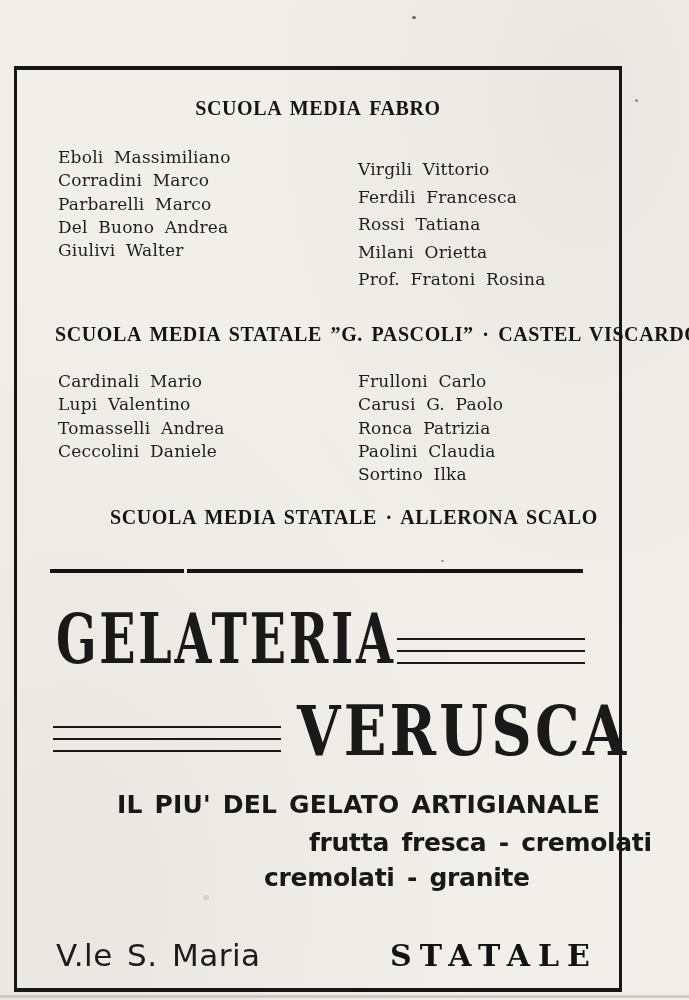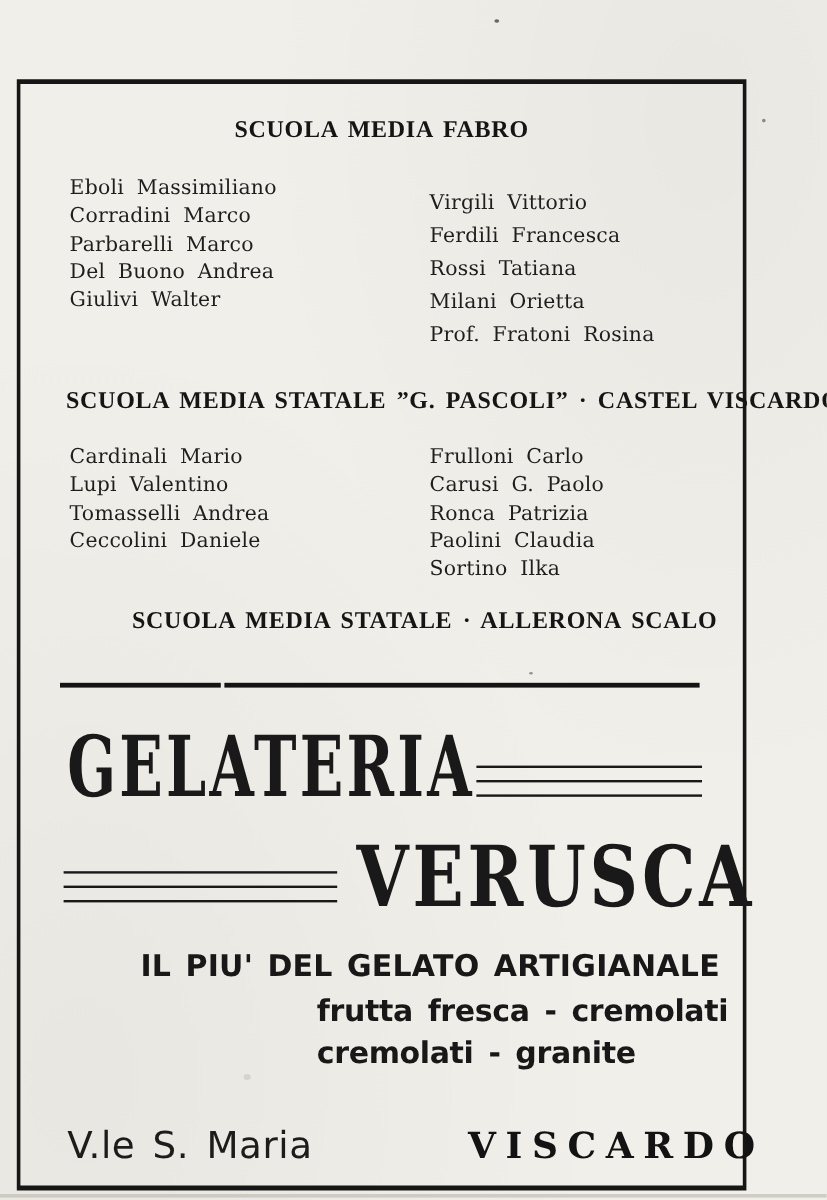--- a/index.html
+++ b/index.html
@@ -60,21 +60,21 @@
     font-family:"DejaVu Sans", sans-serif;font-weight:bold;
     font-size:25px;line-height:25px;word-spacing:3px;letter-spacing:0.2px;
     color:#181818;white-space:nowrap;
   }
   .ad-sub{
     position:absolute;left:264px;
     font-family:"DejaVu Sans", sans-serif;font-weight:bold;
     font-size:25px;line-height:25px;letter-spacing:-0.3px;word-spacing:4px;
     color:#181818;white-space:nowrap;
   }
-  .sub1{top:830px;}
+  .sub1{top:830px;margin-left:45px;}
   .sub2{top:865px;}
   .ad-address{
     position:absolute;left:56px;top:938px;
     font-family:"DejaVu Sans", sans-serif;font-weight:normal;
     font-size:31px;line-height:34px;letter-spacing:0.5px;word-spacing:4px;
     color:#1c1c1c;white-space:nowrap;
   }
   .ad-city{
     position:absolute;left:390px;top:940px;
     font-family:"DejaVu Serif", serif;font-weight:bold;
@@ -155,21 +155,21 @@
   <div class="brand brand2">VERUSCA</div>
 
   <div class="ad-headline">IL PIU' DEL GELATO ARTIGIANALE</div>
 
   <div class="ad-sub sub1">frutta fresca - cremolati</div>
 
   <div class="ad-sub sub2">cremolati - granite</div>
 
   <div class="ad-address">V.le S. Maria</div>
 
-  <div class="ad-city">VISCARDO</div>
+  <div class="ad-city">STATALE</div>
 
   <div class="speck sp1"></div>
   <div class="speck sp2"></div>
   <div class="speck sp3"></div>
   <div class="speck sp4"></div>
   <div class="bottom-smear"></div>
 
 </div>
 
 </body></html>

